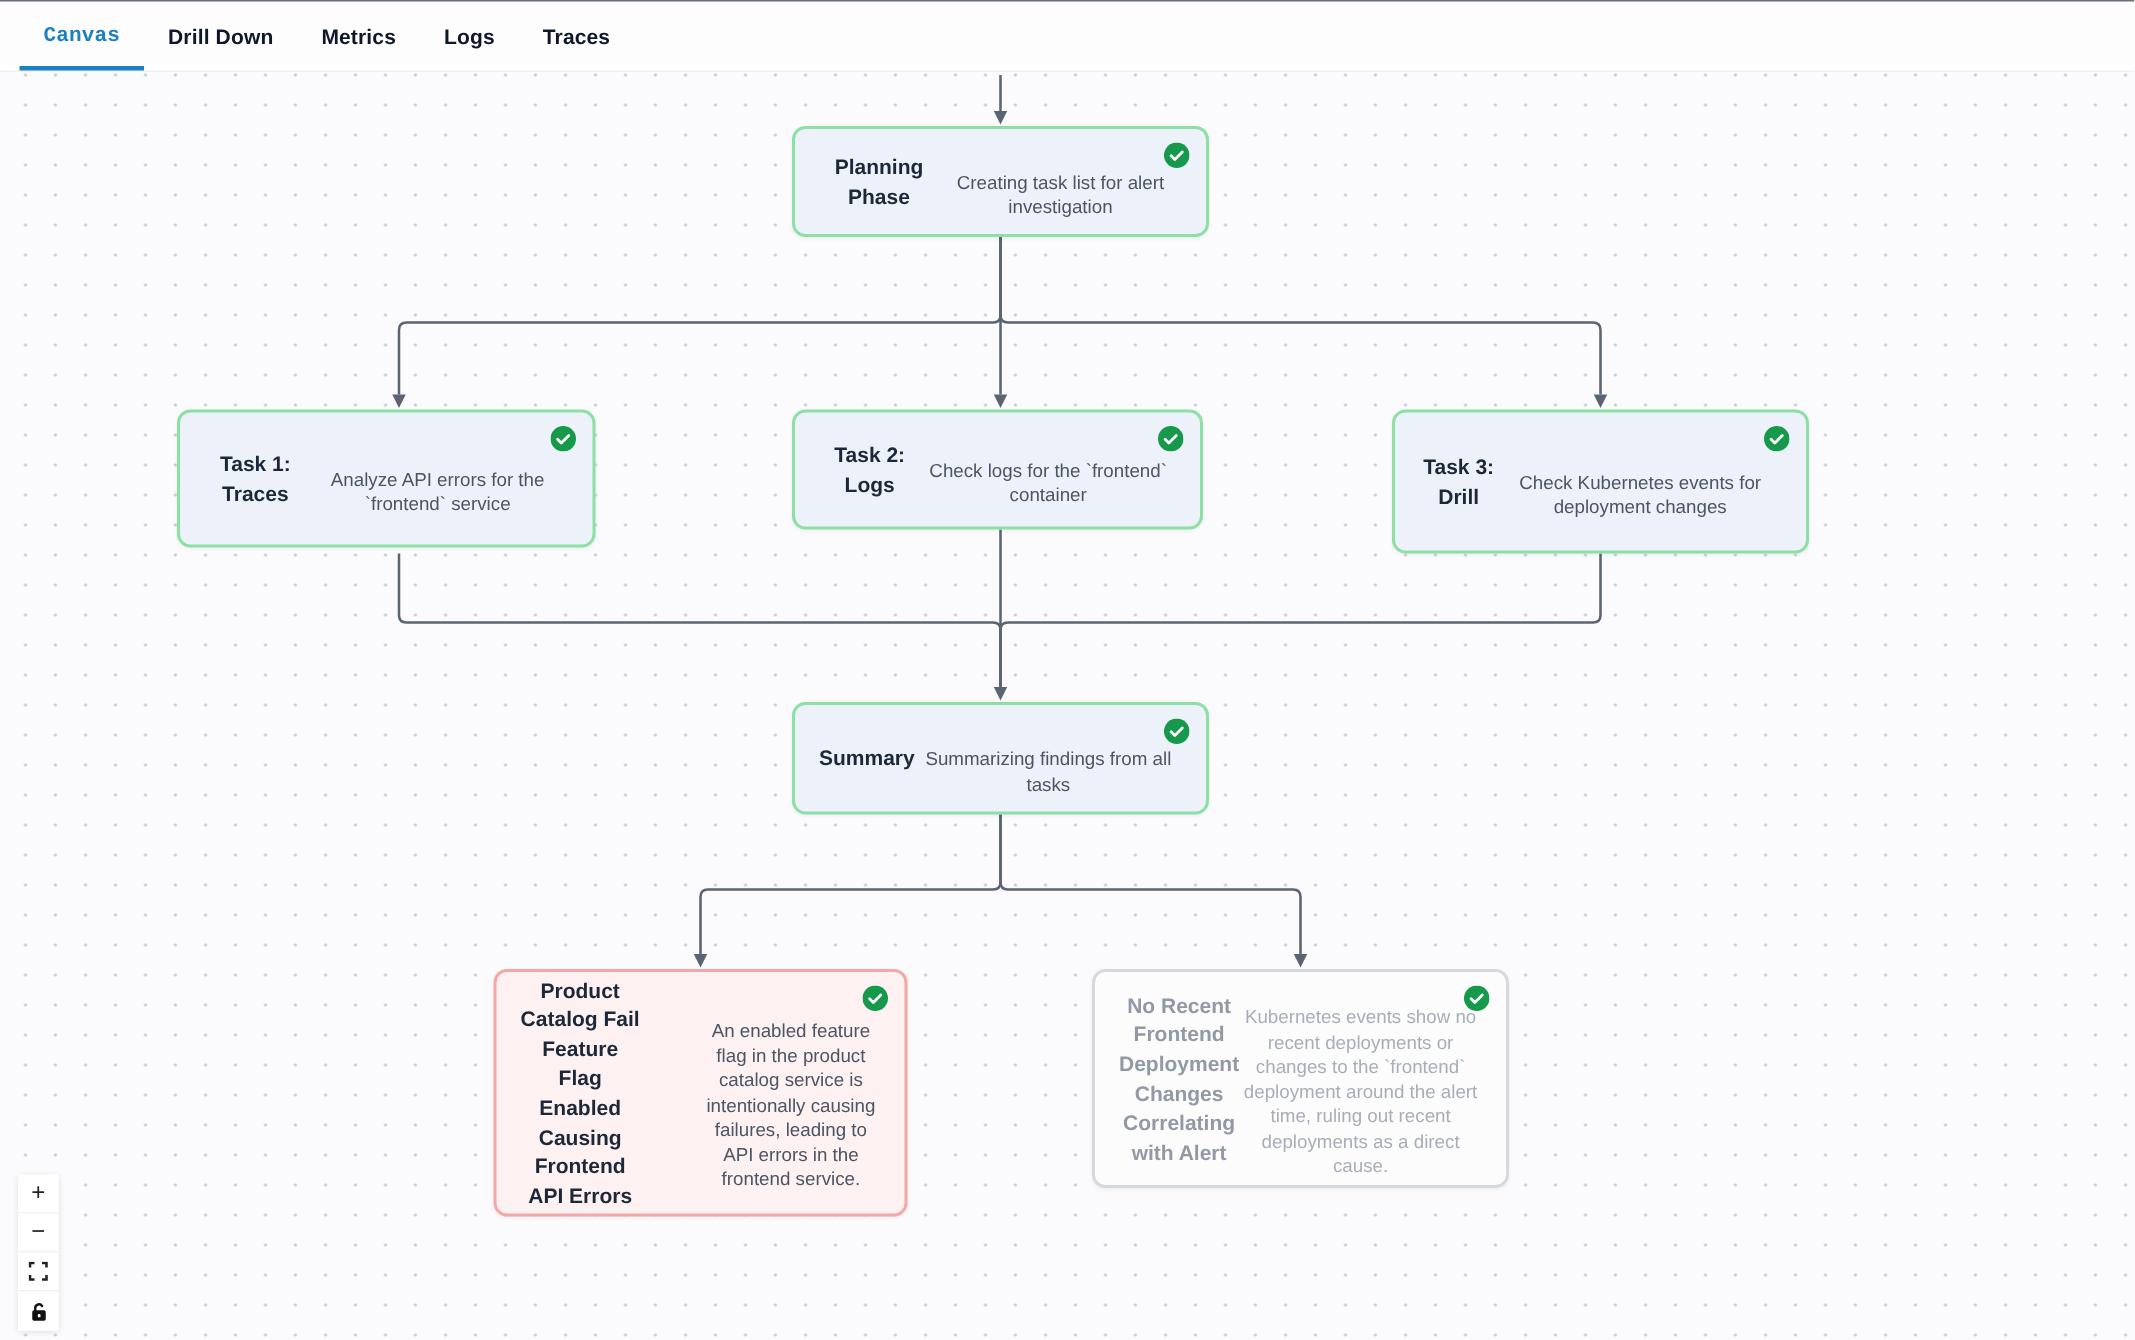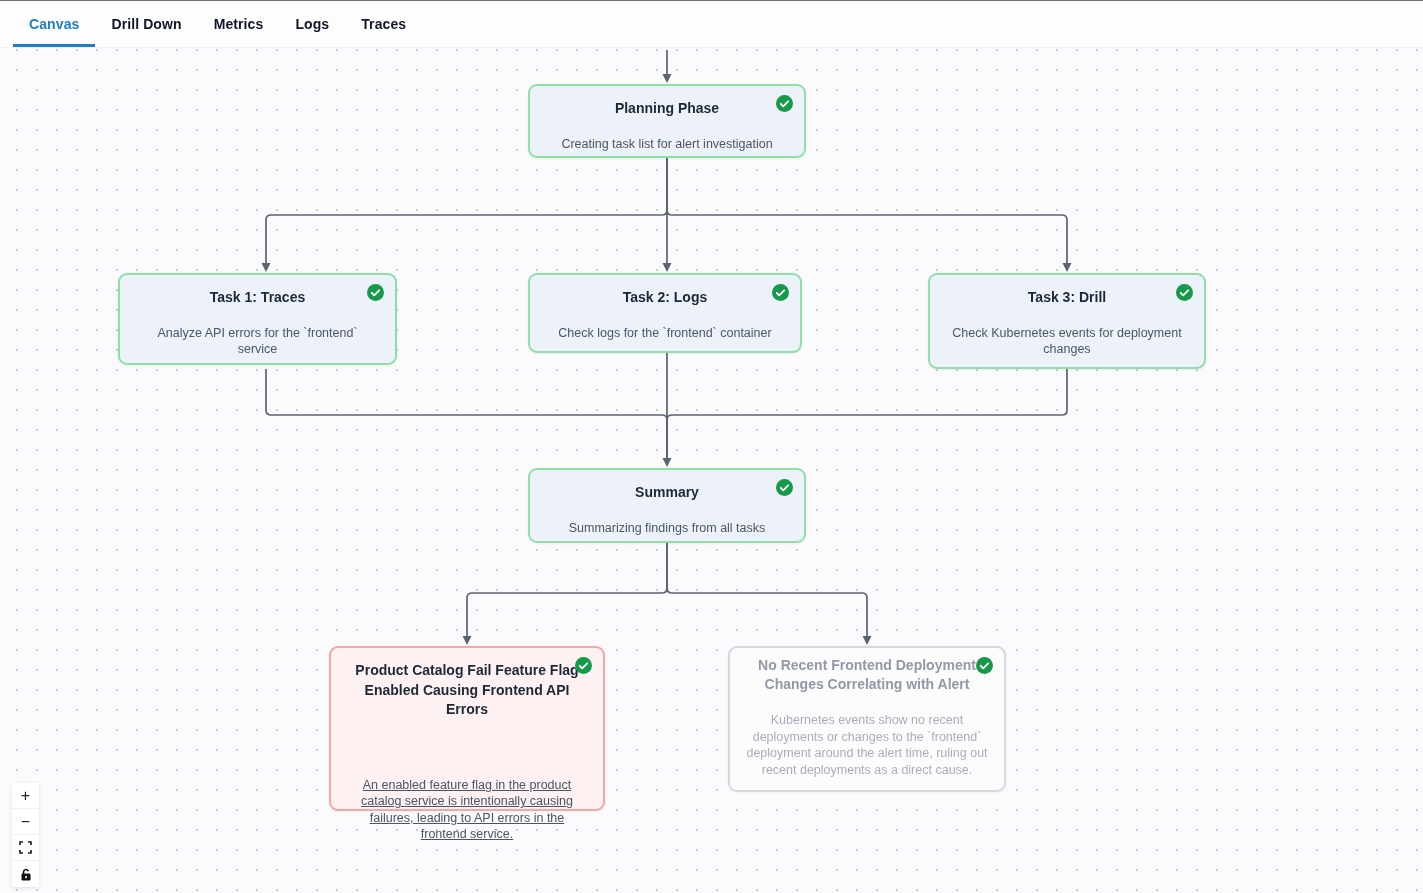--- a/index.html
+++ b/index.html
@@ -8,59 +8,59 @@
 
   
   .tabbar {
     height:48px; background:#fdfdfe; display:flex; align-items:stretch;
     padding-left:13px; border-top:1px solid #676f7a; border-bottom:1px solid #f0f1f4;
   }
   .tab {
     position:relative; display:flex; align-items:center; padding:0 16px;
     font-size:14px; font-weight:600; color:#0f172a; cursor:pointer; letter-spacing:.1px;
   }
-  .tab.active { color:#1d80c3; }
+  .tab.active { color:#1d80c3;font-family:Liberation Mono, monospace; }
   .tab.active::after {
     content:""; position:absolute; left:0; right:0; bottom:0; height:3px; background:#1d80c3;
   }
 
   
   .canvas {
     position:relative; width:1423px; height:845px; background:#fbfbfd;
     background-image:radial-gradient(circle, #c7ccd4 1px, transparent 1.1px);
     background-size:20px 20px; background-position:7px 12px; overflow:hidden;
   }
 
   svg.edges { position:absolute; inset:0; pointer-events:none; }
   svg.edges path.wire { fill:none; stroke:#5b6472; stroke-width:1.7; }
   svg.edges path.head { fill:#5b6472; stroke:none; }
 
   
   .node {
     position:absolute; border-radius:9px; padding:13px 16px 12px;
-    display:flex; flex-direction:column; align-items:center; text-align:center;
+    display:flex; flex-direction:row; align-items:center; text-align:center;
     box-shadow:0 1px 3px rgba(20,30,50,.06); cursor:grab;
   }
   .node .title { font-size:14px; font-weight:700; color:#1c2838; line-height:1.4; max-width:232px; }
   .node .desc  { font-size:12.5px; color:#4b5563; line-height:1.32; margin-top:17px; max-width:246px; }
   .node.green { background:#edf2fa; border:2px solid #8ce0a4; }
   .node.red   { background:#fdf1f1; border:2px solid #f1a8a6;gap:41px; }
   .node.gray  { background:#fcfcfd; border:2px solid #d5d8de; }
   .node.gray .title { color:#9199a5; }
   .node.gray .desc  { color:#a8aeb9; }
 
   .badge { position:absolute; top:9px; right:11px; width:17px; height:17px; }
 
   .n-planning { left:528px; top:36px;  width:278px; height:74px;  }
   .n-task1    { left:118px; top:225px; width:279px; height:92px;  }
   .n-task2    { left:528px; top:225px; width:274px; height:80px;  }
   .n-task3    { left:928px; top:225px; width:278px; height:96px;  }
   .n-summary  { left:528px; top:420px; width:278px; height:75px;  }
   .n-find1    { left:329px; top:598px; width:276px; height:165px; }
-  .n-find1 .desc { margin-top:16px;text-decoration:underline; }
+  .n-find1 .desc { margin-top:16px; }
   .n-find2    { left:728px; top:598px; width:278px; height:146px;justify-content:flex-end; }
 
   
   .controls {
     position:absolute; left:12px; bottom:6px; display:flex; flex-direction:column;
     background:#fff; box-shadow:0 1px 4px rgba(20,30,50,.12); border-radius:2px;
   }
   .ctrl {
     width:27px; height:26px; background:#fff; border:none; border-bottom:1px solid #eef0f3;
     display:flex; align-items:center; justify-content:center; cursor:pointer;

